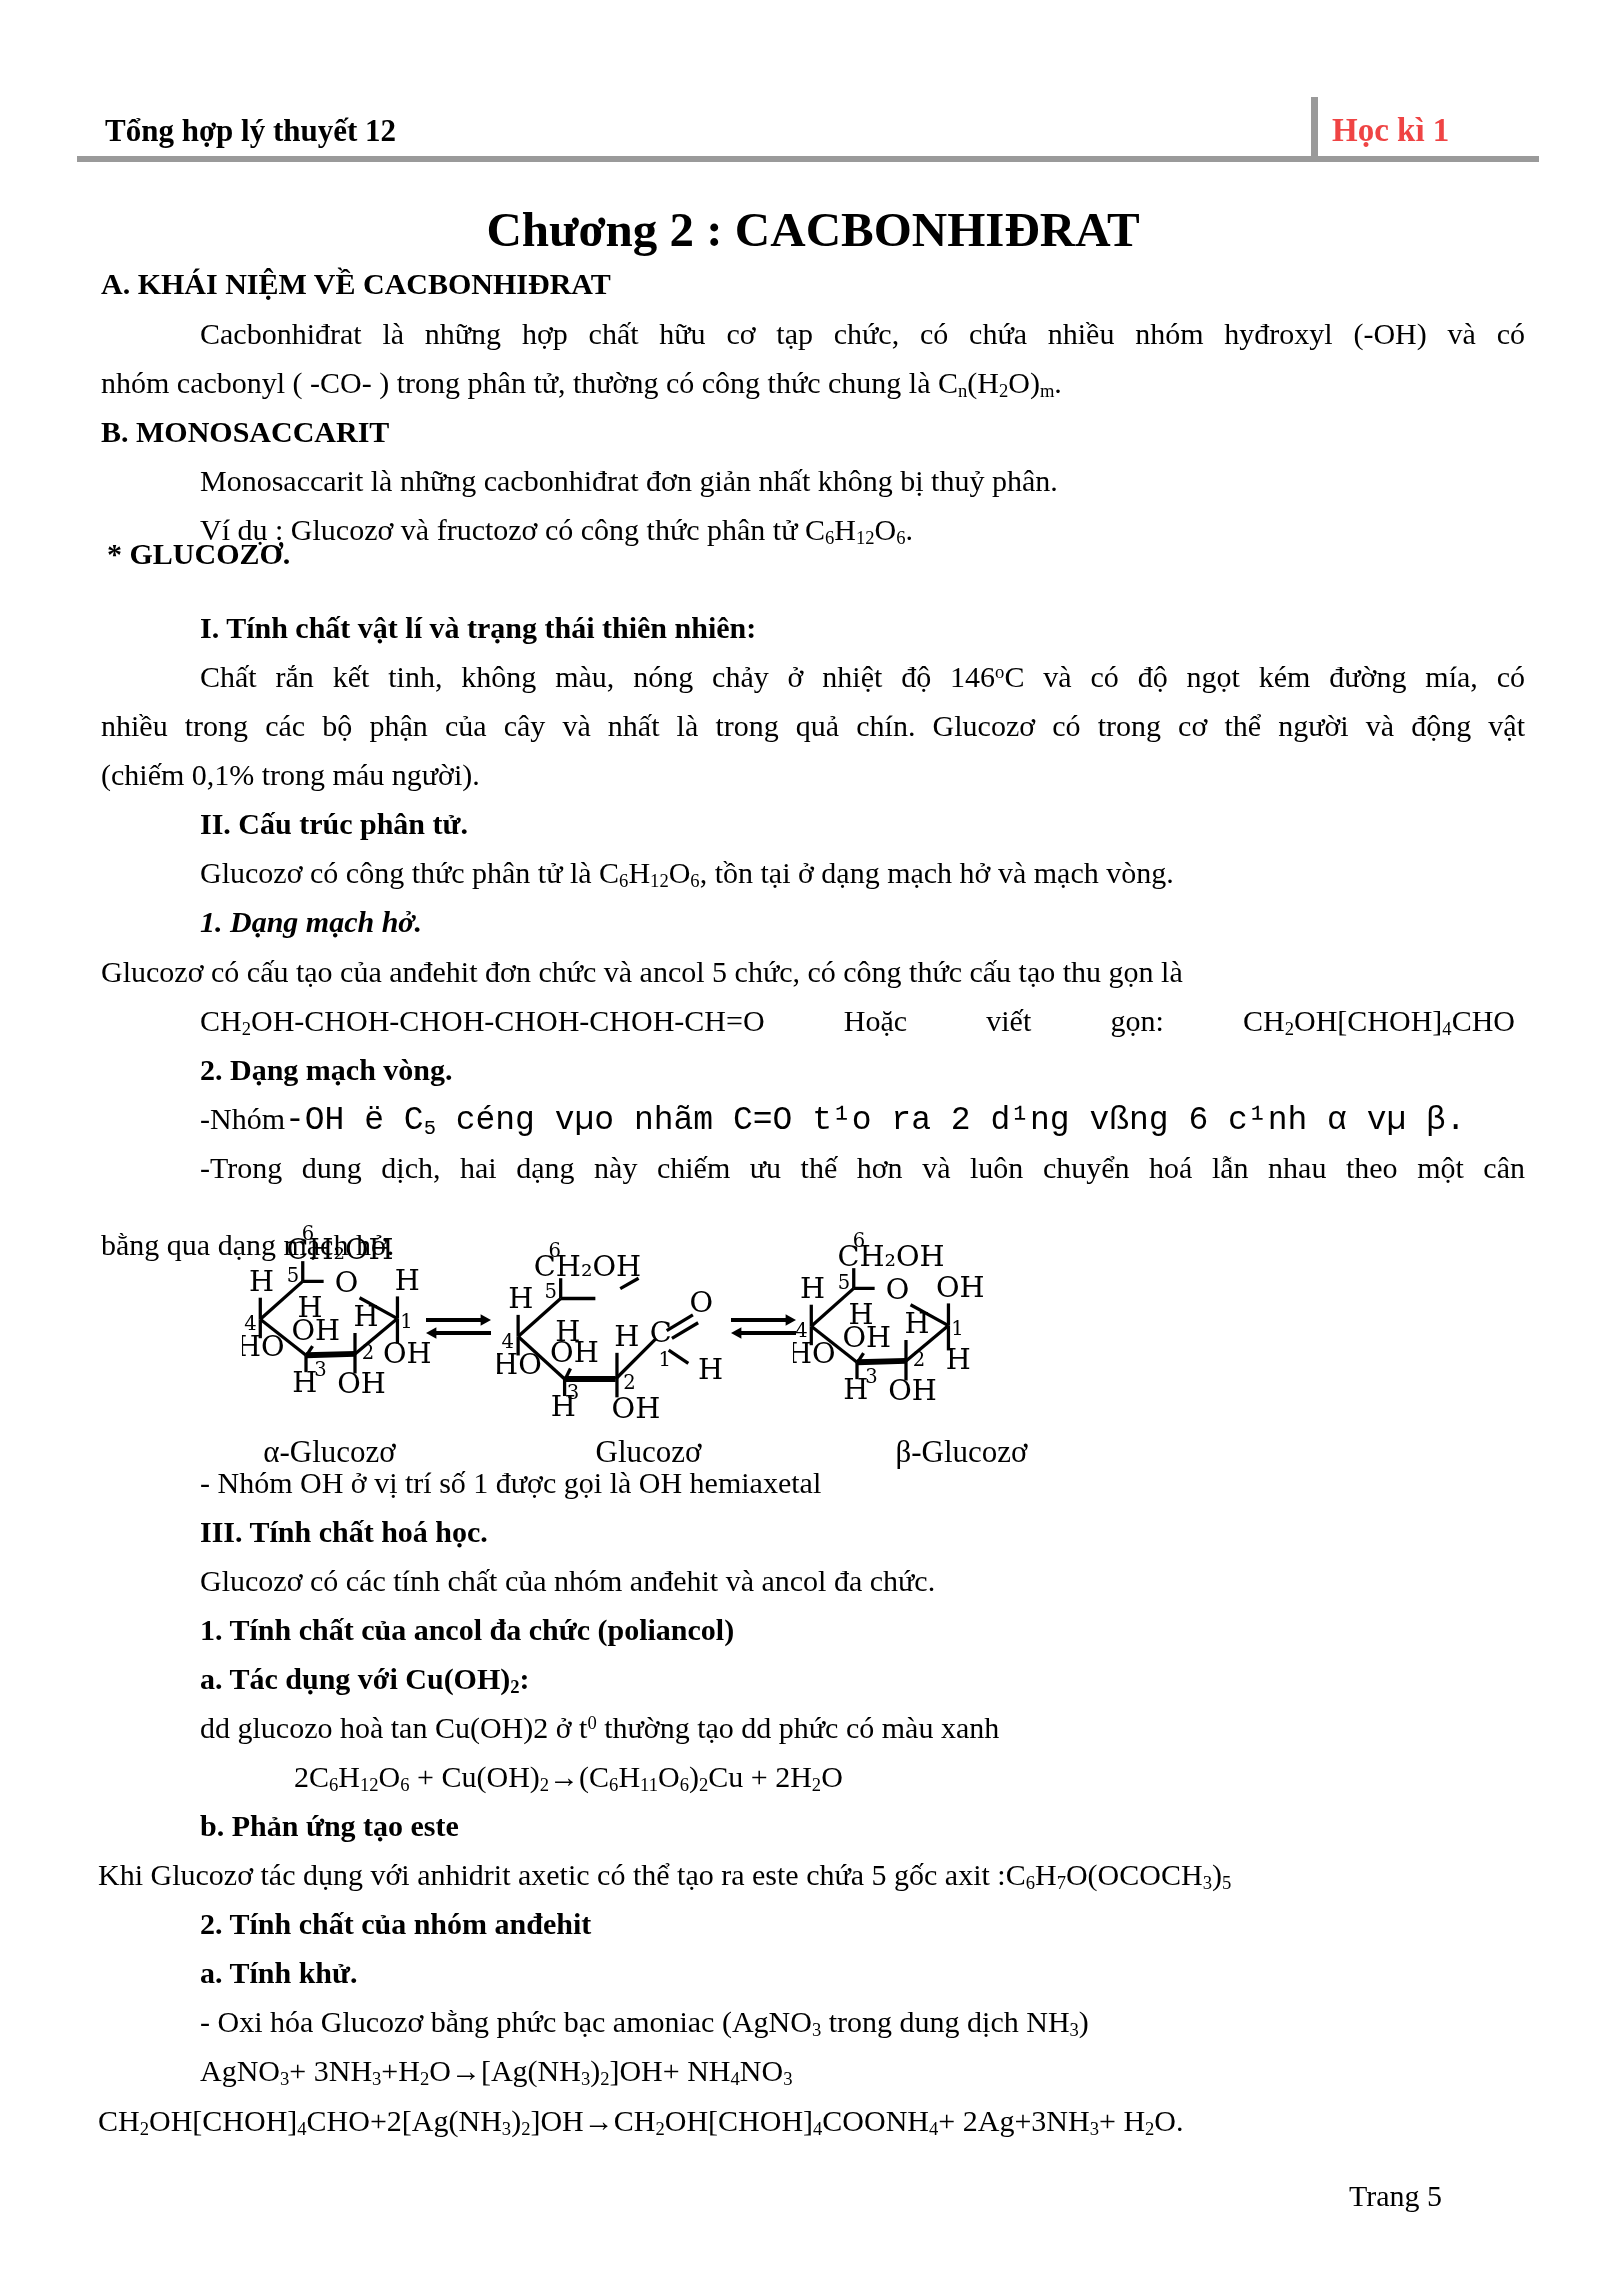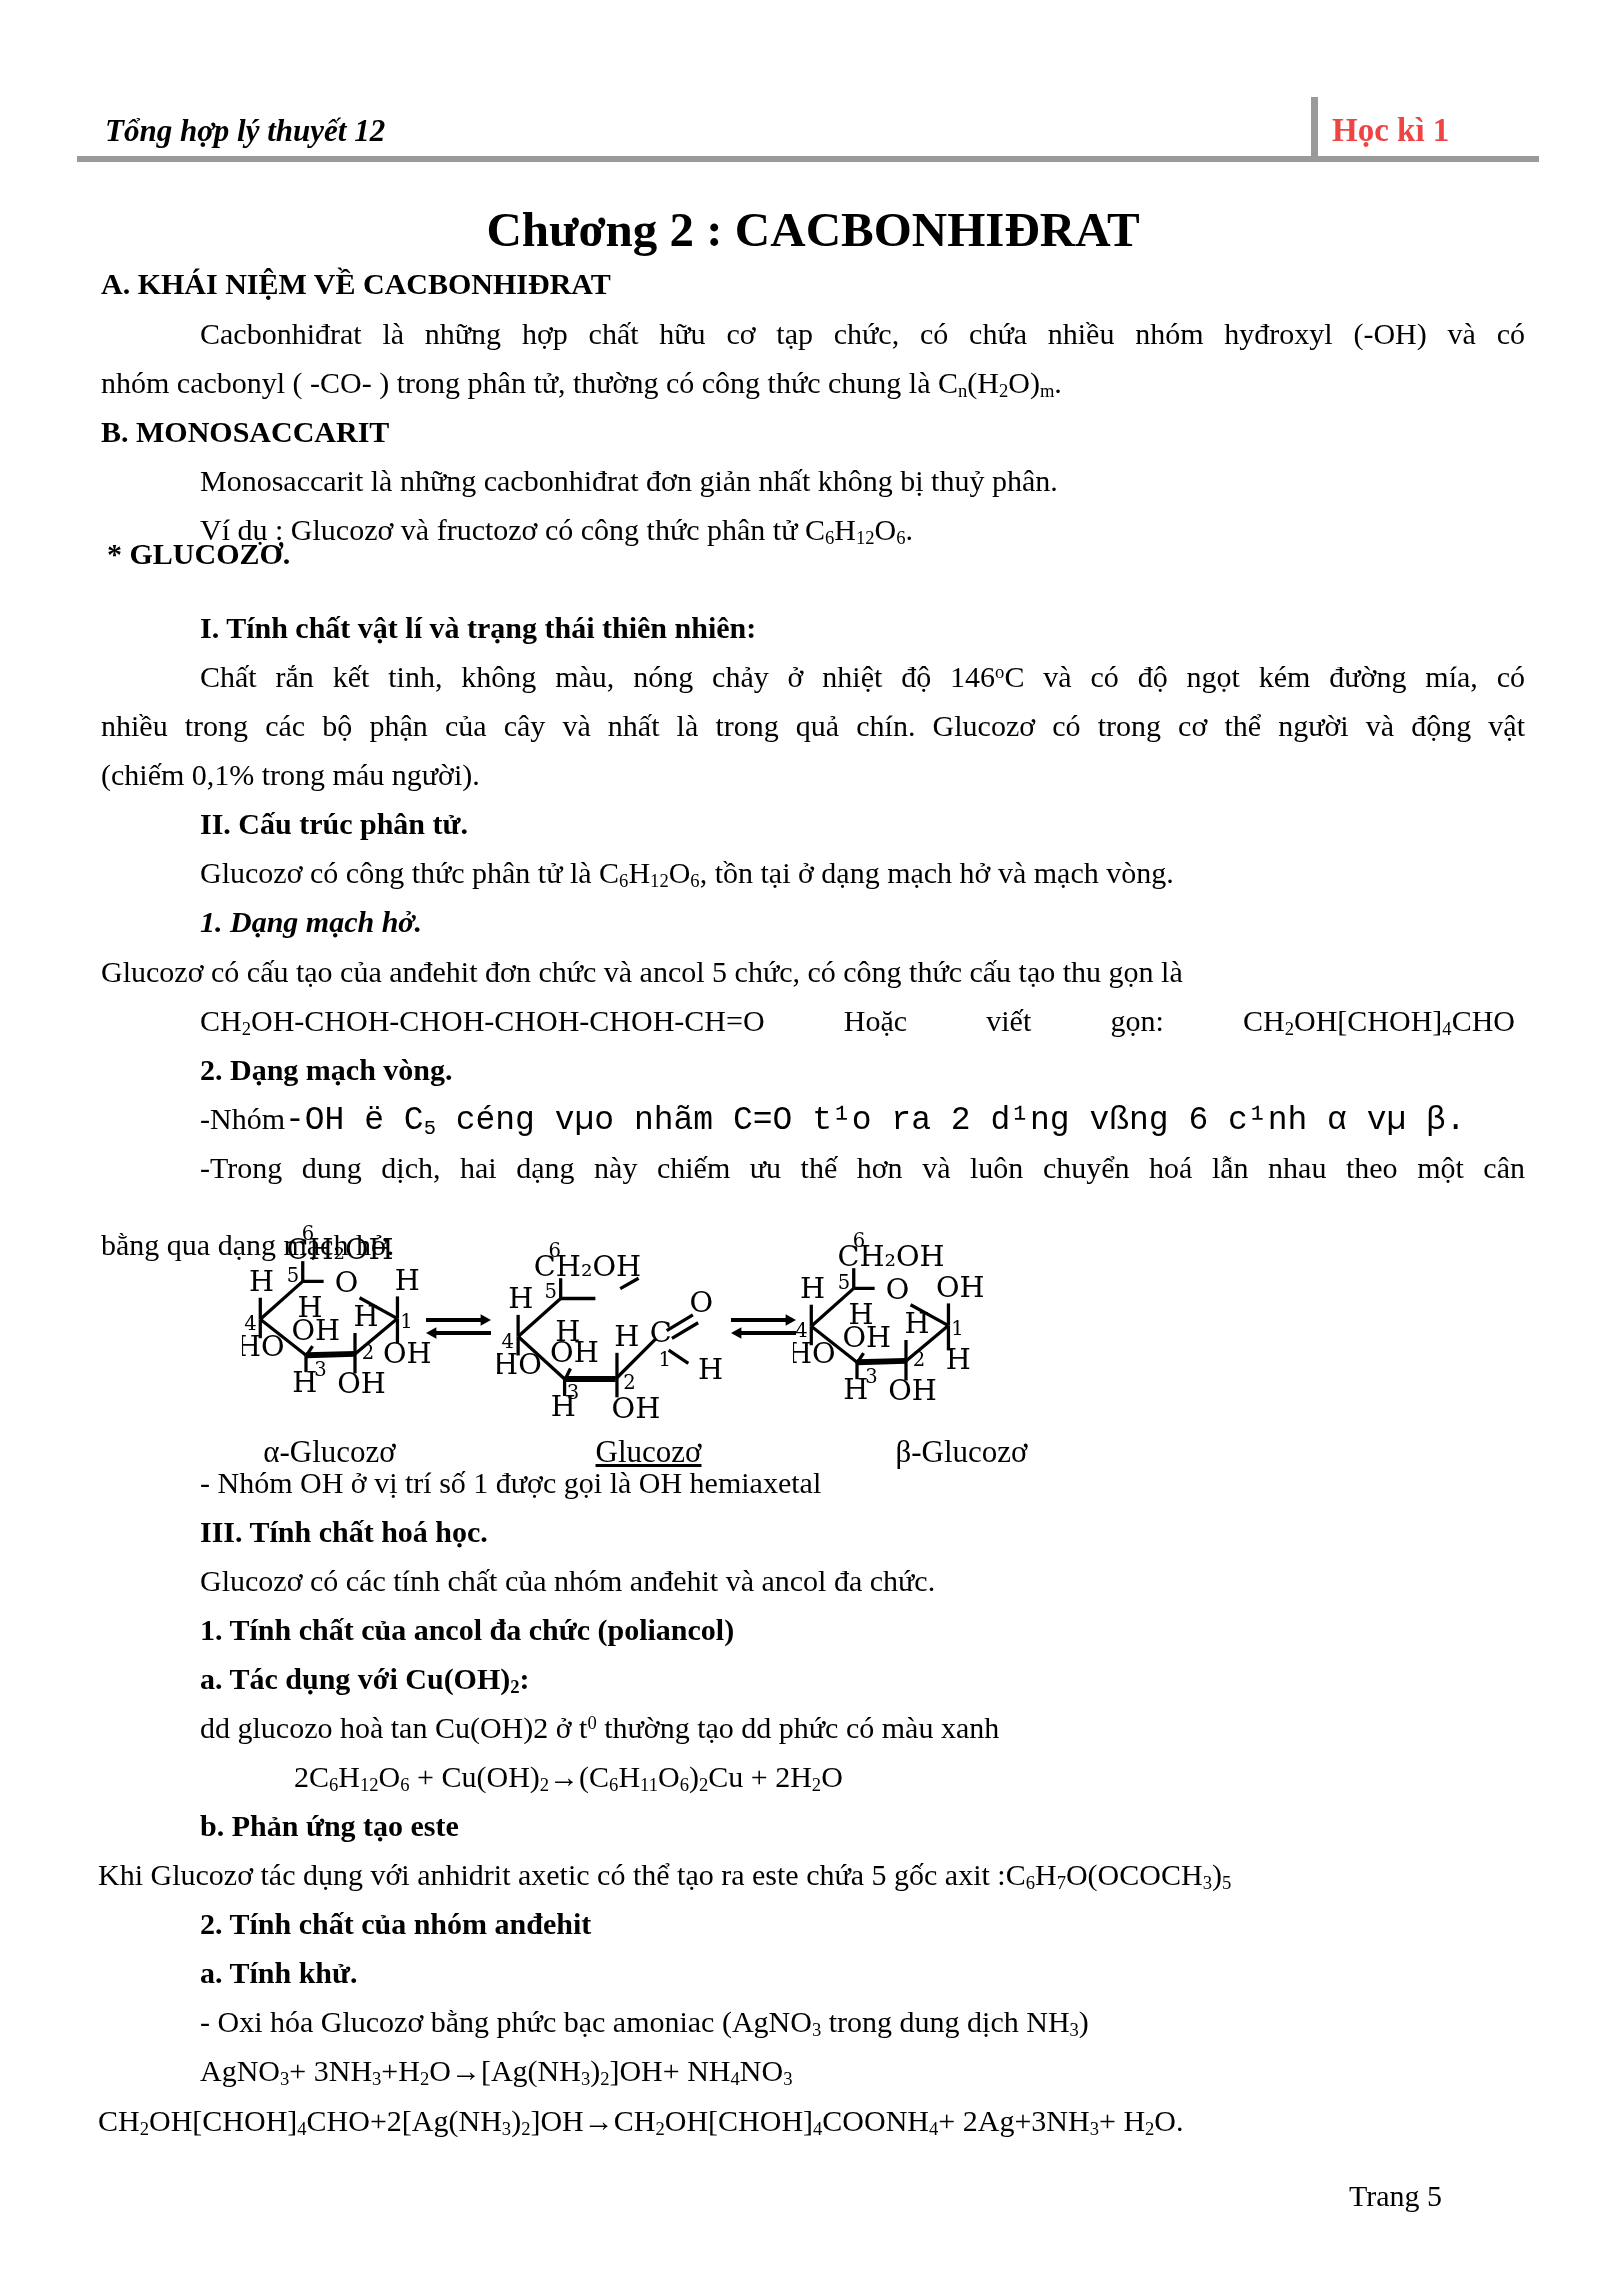--- a/index.html
+++ b/index.html
@@ -5,21 +5,21 @@
   html,body{margin:0;padding:0;background:#e8e8e8;}
   .page{position:relative;width:1623px;height:2295px;background:#ffffff;overflow:hidden;
         font-family:"Liberation Serif","DejaVu Serif",serif;color:#000;}
   .tline{position:absolute;font-size:30px;line-height:48px;white-space:nowrap;}
   .tline.bold{font-weight:bold;}
   .tline.just{text-align:justify;text-align-last:justify;}
   .ser{font-family:"Liberation Serif","DejaVu Serif",serif;}
   .mono{font-family:"Liberation Mono","DejaVu Sans Mono",monospace;font-size:33px;}
   sub{font-size:62%;vertical-align:-0.22em;line-height:0;}
   sup{font-size:62%;vertical-align:0.5em;line-height:0;}
-  .hdr-left{position:absolute;left:105px;top:107px;font-size:31px;font-weight:bold;font-style:italic;line-height:48px;white-space:nowrap;}
+  .hdr-left{position:absolute;left:105px;top:107px;font-size:31px;font-weight:bold;line-height:48px;white-space:nowrap;}
   .hdr-right{position:absolute;left:1332px;top:106px;font-size:33px;font-weight:bold;line-height:48px;white-space:nowrap;}
   .rule-h{position:absolute;left:77px;top:156px;width:1462px;height:5.9px;}
   .rule-v{position:absolute;left:1311px;top:97px;width:6.5px;height:65px;}
   .title{position:absolute;left:101px;top:202px;width:1424px;text-align:center;
          font-size:49px;font-weight:bold;line-height:56px;white-space:nowrap;}
   .footer{position:absolute;top:2155px;right:181px;font-size:30px;line-height:48px;margin-top:17px;}
   .struct,.eqarrow{position:absolute;}
   .dlabel{position:absolute;font-size:31px;line-height:48px;text-align:center;width:327px;}
 </style>
 </head>
@@ -177,18 +177,18 @@
         <line x1="14" y1="32" x2="100" y2="32" stroke="#000" stroke-width="6"></line>
         <polygon points="16,23 0,32 16,41" fill="#000"></polygon>
       </svg>
       <svg class="eqarrow" viewBox="0 0 100 44" style="left: 731px; top: 1312px; width: 65px; height: 29px;">
         <line x1="0" y1="12" x2="86" y2="12" stroke="#000" stroke-width="6"></line>
         <polygon points="84,3 100,12 84,21" fill="#000"></polygon>
         <line x1="14" y1="32" x2="100" y2="32" stroke="#000" stroke-width="6"></line>
         <polygon points="16,23 0,32 16,41" fill="#000"></polygon>
       </svg>
       <div class="dlabel" style="left: 166px; top: 1428px;">α-Glucozơ</div>
-      <div class="dlabel" style="left: 485px; top: 1428px; text-decoration: underline;">Glucozơ</div>
+      <div class="dlabel" style="left: 485px; top: 1428px;">Glucozơ</div>
       <div class="dlabel" style="left: 798px; top: 1428px;">β-Glucozơ</div>
     </div>
   <div class="footer">Trang 5</div>
 </div>
 
 
 </body></html>

